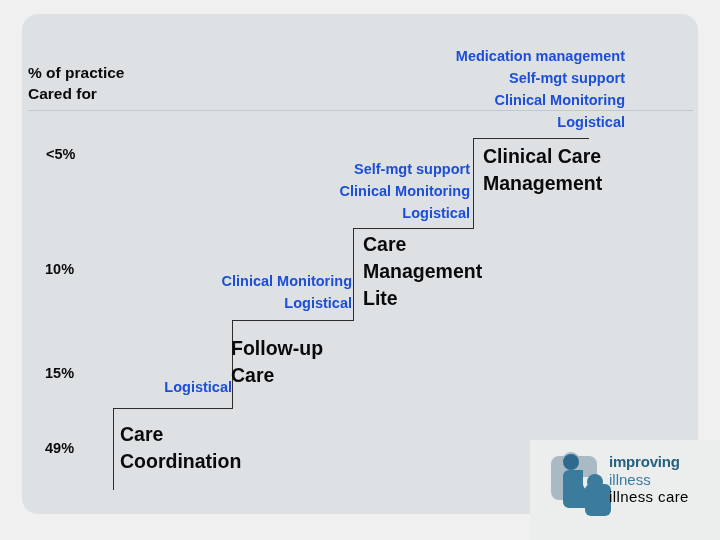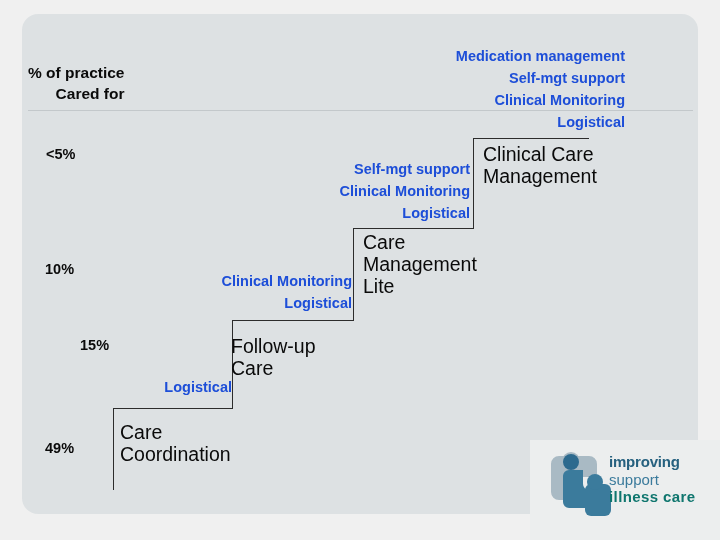--- a/index.html
+++ b/index.html
@@ -63,34 +63,33 @@
   
   .header-label {
     position: absolute;
     left: 28px;
     top: 62px;
     font-size: 15.5px;
     font-weight: bold;
     color: #0a0a0a;
     line-height: 21px;
     white-space: pre-line;
-    text-align: right;
   }
 
   
   .pct {
     position: absolute;
     font-size: 14.5px;
     font-weight: bold;
     color: #0a0a0a;
     white-space: nowrap;
   }
   .pct-0 { left: 46px;  top: 146px; }
   .pct-1 { left: 45px;  top: 249px; margin-top: 12px; }
-  .pct-2 { left: 45px;  top: 337px; margin-left: 35px; }
+  .pct-2 { left: 45px;  top: 365px; }
   .pct-3 { left: 45px;  top: 440px; }
 
   
   .step-h {
     position: absolute;
     height: 1px;
     background: #2c2c2c;
   }
   .step-v {
     position: absolute;
@@ -110,23 +109,23 @@
   }
   .svc-0 { left: 330px; top: 45px;  width: 295px; }
   .svc-1 { left: 200px; top: 158px; width: 270px; }
   .svc-2 { left: 100px; top: 270px; width: 252px; }
   .svc-3 { left: 20px;  top: 376px; width: 212px; }
 
   
   .tier {
     position: absolute;
     font-size: 19.5px;
-    font-weight: normal;
+    font-weight: bold;
     color: #0a0a0a;
-    line-height: 22px;
+    line-height: 27px;
     white-space: pre-line;
   }
   .tier-0 { left: 483px; top: 143px; }
   .tier-1 { left: 363px; top: 231px; }
   .tier-2 { left: 231px; top: 335px; }
   .tier-3 { left: 120px; top: 421px; }
 
   
   .logo {
     position: absolute;
@@ -145,21 +144,21 @@
   .logo-text {
     position: absolute;
     left: 64px;
     top: 5px;
     line-height: 17.5px;
     color: #2d6a8e;
     font-size: 15px;
   }
   .logo-line-1 { font-weight: bold; color: #26617f; letter-spacing: -0.2px; }
   .logo-line-2 { font-weight: normal; color: #3b7b9c; }
-  .logo-line-3 { font-weight: bold; color: #0f766e; letter-spacing: 0.4px; }
+  .logo-line-3 { font-weight: normal; color: #000000; letter-spacing: 0.4px; }
 </style>
 </head>
 <body>
 
 <div id="slide">
 
   <div class="panel"></div>
   <div class="panel-notch"></div>
   <div class="notch-corner"></div>
 
@@ -212,18 +211,18 @@
       <path d="M6 14 a8 8 0 0 1 8-8 h30 a8 8 0 0 1 8 8 v13 h-16 a7 7 0 0 0 -7 7 v16 h-15 a8 8 0 0 1 -8 -8 z" fill="#a9bac4"></path>
       <circle cx="26" cy="11" r="9" fill="#a9bac4"></circle>
 
       <path d="M18 26 a6 6 0 0 1 6-6 h14 v14 a6 6 0 0 0 6 6 h10 v12 a6 6 0 0 1 -6 6 h-24 a6 6 0 0 1 -6 -6 z" fill="#3b7b9c"></path>
       <circle cx="26" cy="12" r="8" fill="#2d6a8e"></circle>
       <path d="M40 40 a6 6 0 0 1 6-6 h14 a6 6 0 0 1 6 6 v20 a6 6 0 0 1 -6 6 h-14 a6 6 0 0 1 -6 -6 z" fill="#3b7b9c"></path>
       <circle cx="50" cy="32" r="8" fill="#3b7b9c"></circle>
     </svg>
     <div class="logo-text">
       <div class="logo-line-1">improving</div>
-      <div class="logo-line-2">support</div>
+      <div class="logo-line-2">illness</div>
       <div class="logo-line-3">illness care</div>
     </div>
   </div>
 
 </div>
 
 </body></html>

